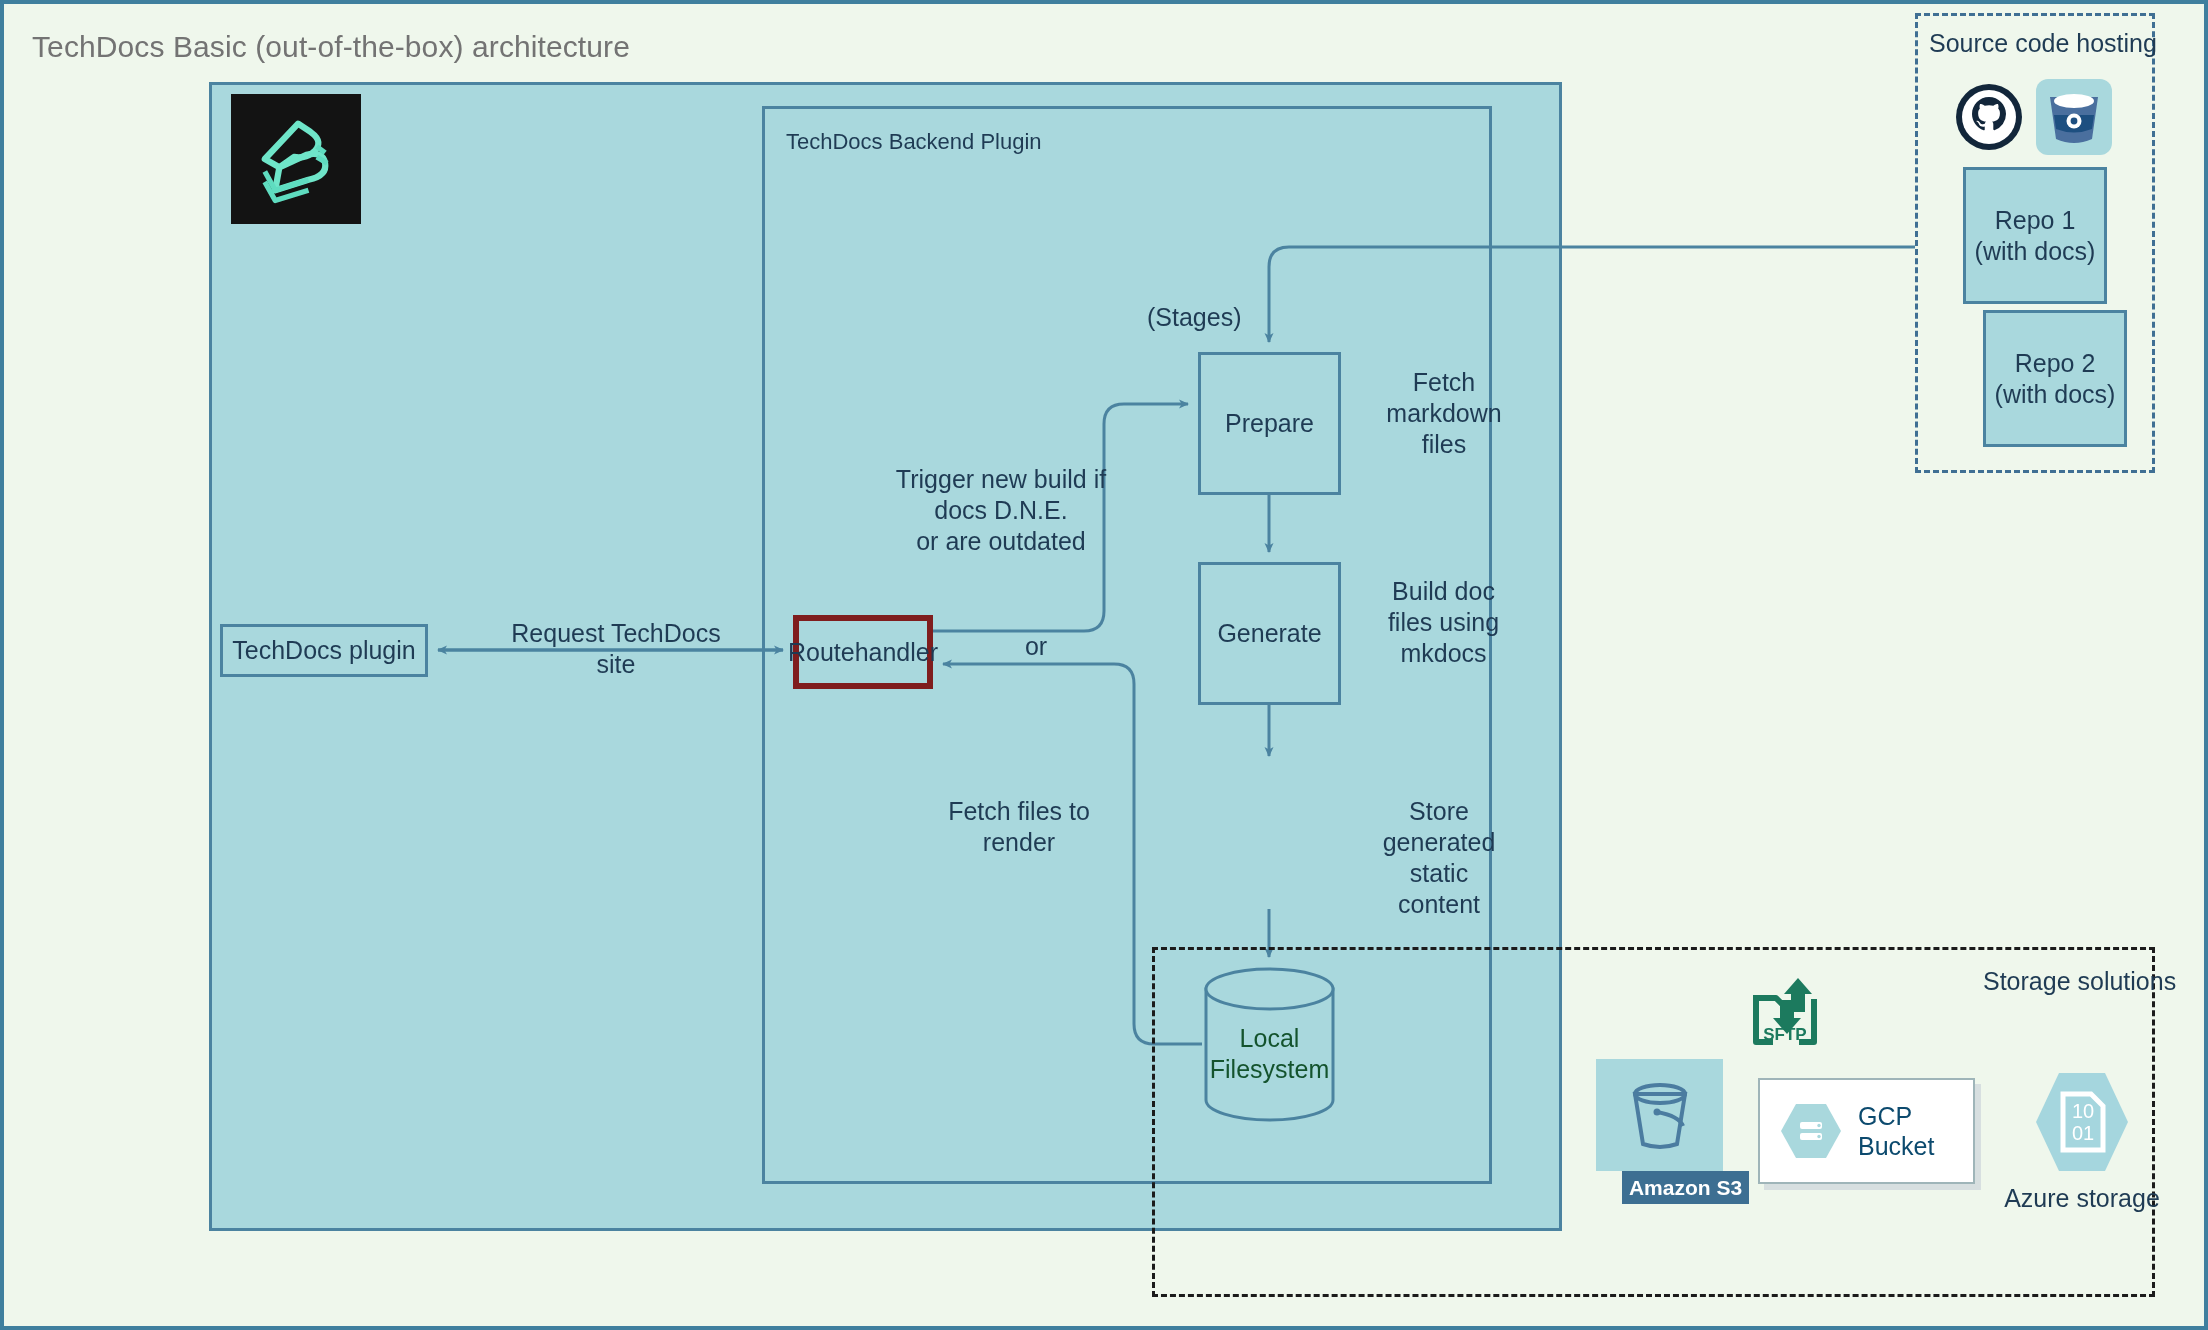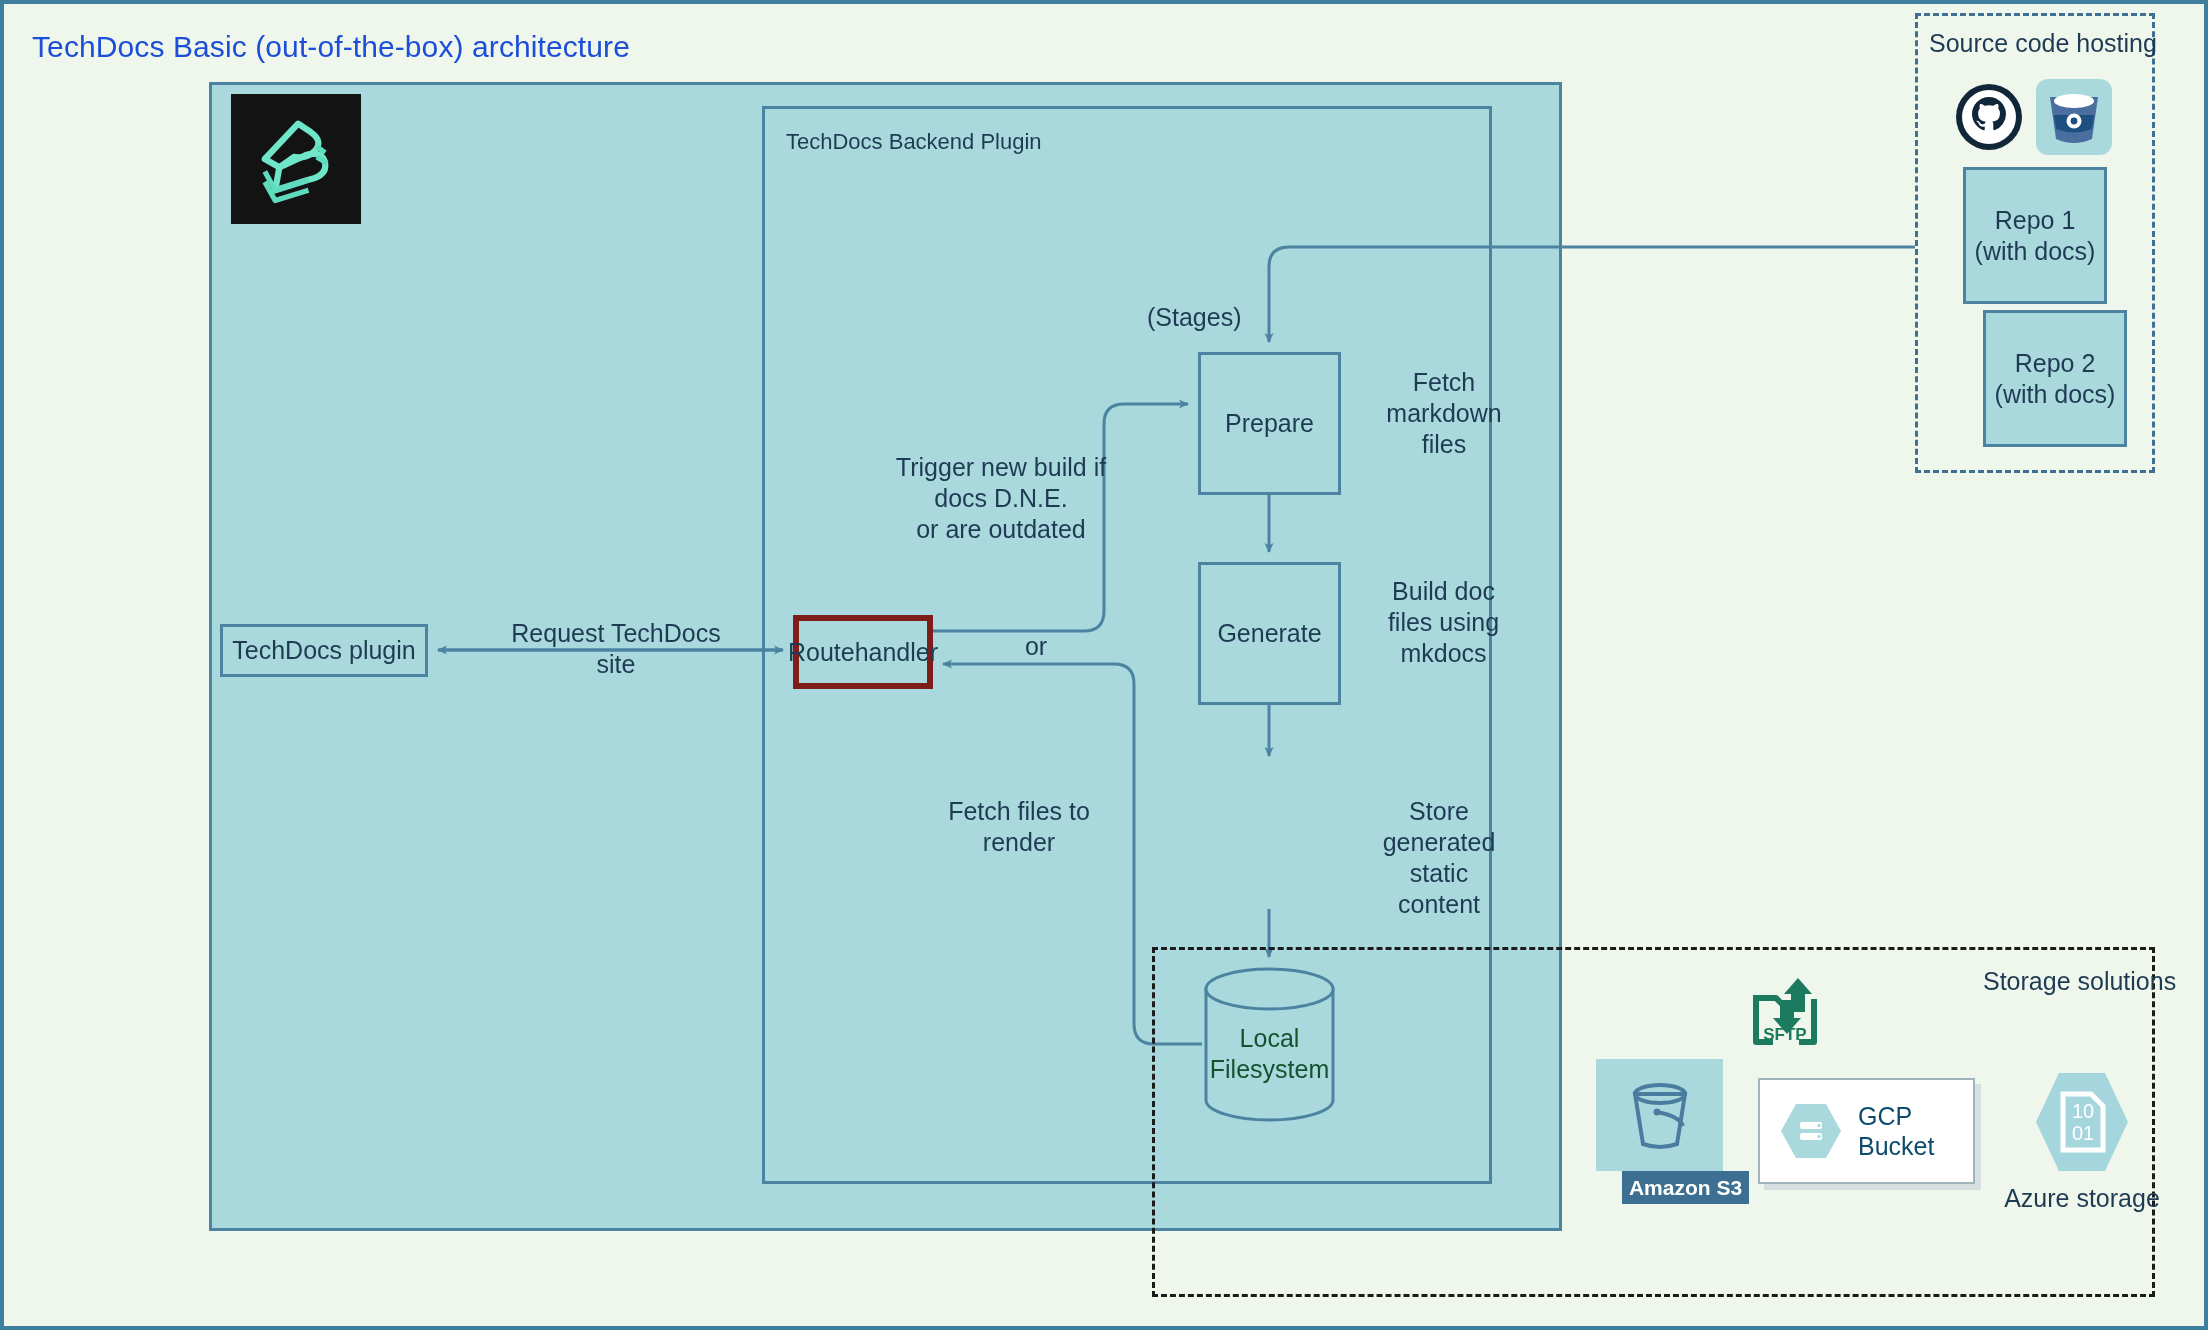--- a/index.html
+++ b/index.html
@@ -8,21 +8,21 @@
     background:#eff7ec;
     font-family:"Liberation Sans", sans-serif;
     color:#1f3b54;
     overflow:hidden;
   }
   #stage{position:relative;width:2208px;height:1330px;
     border:4px solid #3f7f9e;box-sizing:border-box;background:#eff7ec;}
 
   .abs{position:absolute;}
 
-  #title{left:28px;top:26px;font-size:30px;color:#1d4ed8;letter-spacing:.1px;}
+  #title{left:28px;top:26px;font-size:30px;color:#737373;letter-spacing:.1px;}
 
   
   #backstage-panel{
     left:205px;top:78px;width:1353px;height:1149px;
     background:#a9d8dd;border:3px solid #4b83a0;box-sizing:border-box;
   }
   #backstage-logo{
     left:227px;top:90px;width:130px;height:130px;background:#131313;
     display:flex;align-items:center;justify-content:center;
   }
@@ -55,21 +55,21 @@
     display:flex;flex-direction:row;align-items:center;justify-content:center;
     font-size:25px;line-height:1.22;
   }
 
   
   .lbl{font-size:25px;color:#1f3b54;text-align:center;line-height:1.24;white-space:pre-line;}
   #lbl-stages{left:1143px;top:298px;}
   #lbl-fetch-md{left:1360px;top:363px;width:160px;}
   #lbl-build-doc{left:1352px;top:572px;width:175px;}
   #lbl-store-gen{left:1355px;top:792px;width:160px;}
-  #lbl-trigger{left:872px;top:448px;width:250px;}
+  #lbl-trigger{left:872px;top:460px;width:250px;}
   #lbl-request{left:487px;top:602px;width:250px;margin-top:12px;}
   #lbl-or{left:1007px;top:627px;width:50px;}
   #lbl-fetch-files{left:930px;top:792px;width:170px;}
 
   
   #cyl-local{left:1198px;top:963px;width:135px;height:155px;}
   #cyl-local .cyl-txt{
     position:absolute;left:0;top:56px;width:135px;text-align:center;
     font-size:25px;line-height:1.22;color:#14532d;
   }

